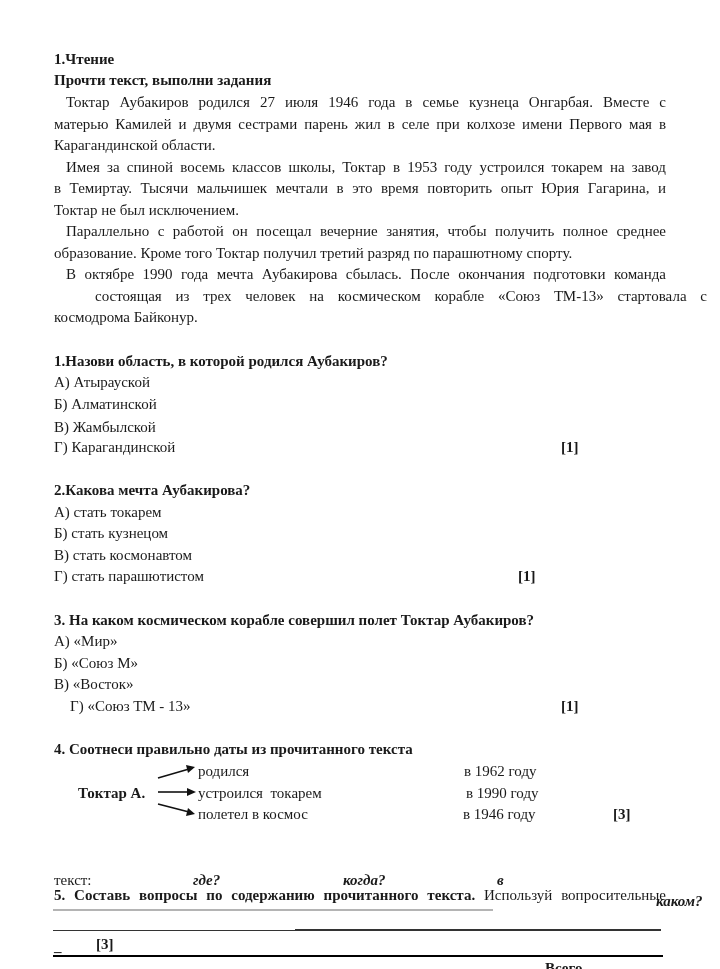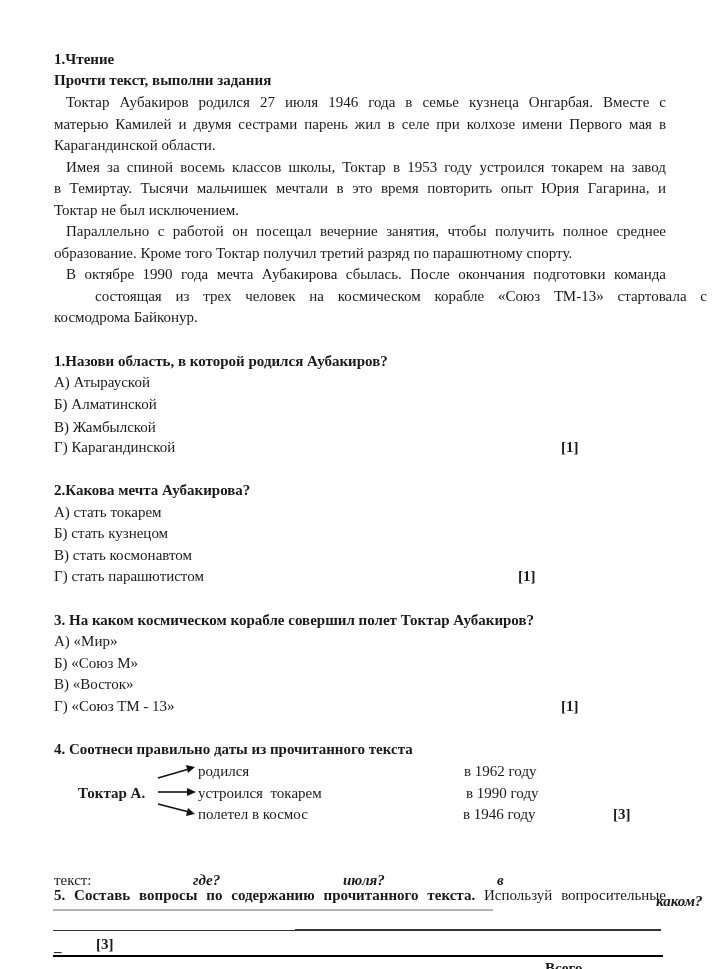--- a/index.html
+++ b/index.html
@@ -56,21 +56,21 @@
     <div class="line" style="top:545px;">В) стать космонавтом</div>
     <div class="line" style="top:566px;">Г) стать парашютистом</div>
     <div class="mark" style="top:566px; left:518px;">[1]</div>
   </div>
 
   <div>
     <div class="line b" style="top:610px;">3. На каком космическом корабле совершил полет Токтар Аубакиров?</div>
     <div class="line" style="top:631px;">А) «Мир»</div>
     <div class="line" style="top:653px;">Б) «Союз М»</div>
     <div class="line" style="top:674px;">В) «Восток»</div>
-    <div class="line" style="top:696px;">Г) «Союз ТМ - 13»</div>
+    <div class="line" style="top:696px;margin-left:16px;">Г) «Союз ТМ - 13»</div>
     <div class="mark" style="top:696px; left:561px;">[1]</div>
   </div>
 
   <div>
     <div class="line b" style="top:739px;">4. Соотнеси правильно даты из прочитанного текста</div>
     <div class="mark" style="top:783px; left:78px;">Токтар А.</div>
 
     <svg class="arrow" style="left:155px; top:762px;" width="42" height="58" viewBox="0 0 42 58">
       <g stroke="#111" stroke-width="1.6" fill="#111">
         <line x1="3" y1="16" x2="34" y2="7"></line>
@@ -91,21 +91,21 @@
     <div class="line" style="top:804px; left:463px;">в 1946 году</div>
     <div class="mark" style="top:804px; left:613px;">[3]</div>
   </div>
 
   <div>
     <div class="line just" style="top:848px; text-align-last:justify;margin-top:37px;">
       <span class="b">5. Составь вопросы по содержанию прочитанного текста.</span><span> Используй вопросительные</span>
     </div>
     <div class="line" style="top:870px;">текст:</div>
     <div class="it" style="top:870px; left:193px;">где?</div>
-    <div class="it" style="top:870px; left:343px;">июля?</div>
+    <div class="it" style="top:870px; left:343px;">когда?</div>
     <div class="it" style="top:870px; left:497px;">в</div>
     <div class="it" style="top:891px; left:616px;margin-left:40px;">каком?</div>
 
     <div class="hr" style="top:909px; left:53px; width:440px; border-top:2px solid #b4b4b4;"></div>
     <div class="hr" style="top:930px; left:53px; width:242px; border-top:1px solid #333;"></div>
     <div class="hr" style="top:929px; left:295px; width:366px; border-top:2px solid #333;"></div>
 
     <div class="line b" style="top:936px; left:54px;">_</div>
     <div class="mark" style="top:934px; left:96px;">[3]</div>
     <div class="hr" style="top:955px; left:53px; width:610px; border-top:2px solid #000;"></div>

